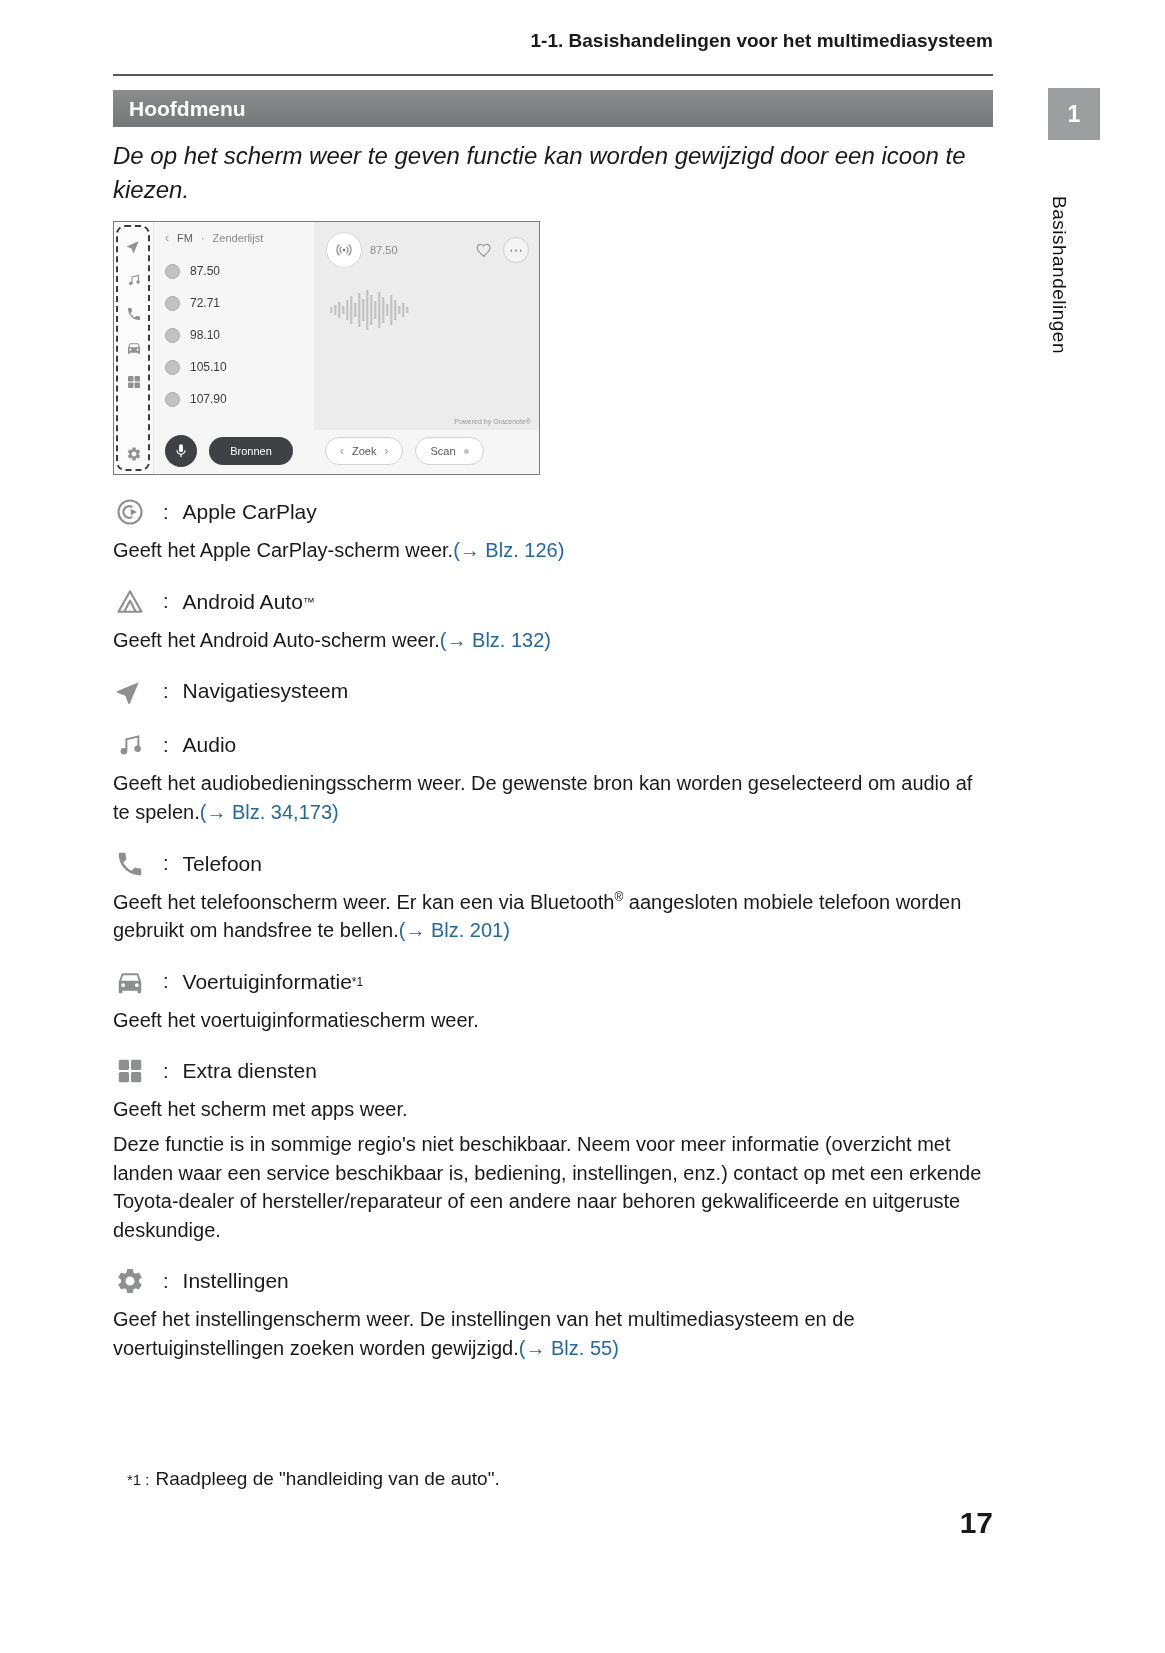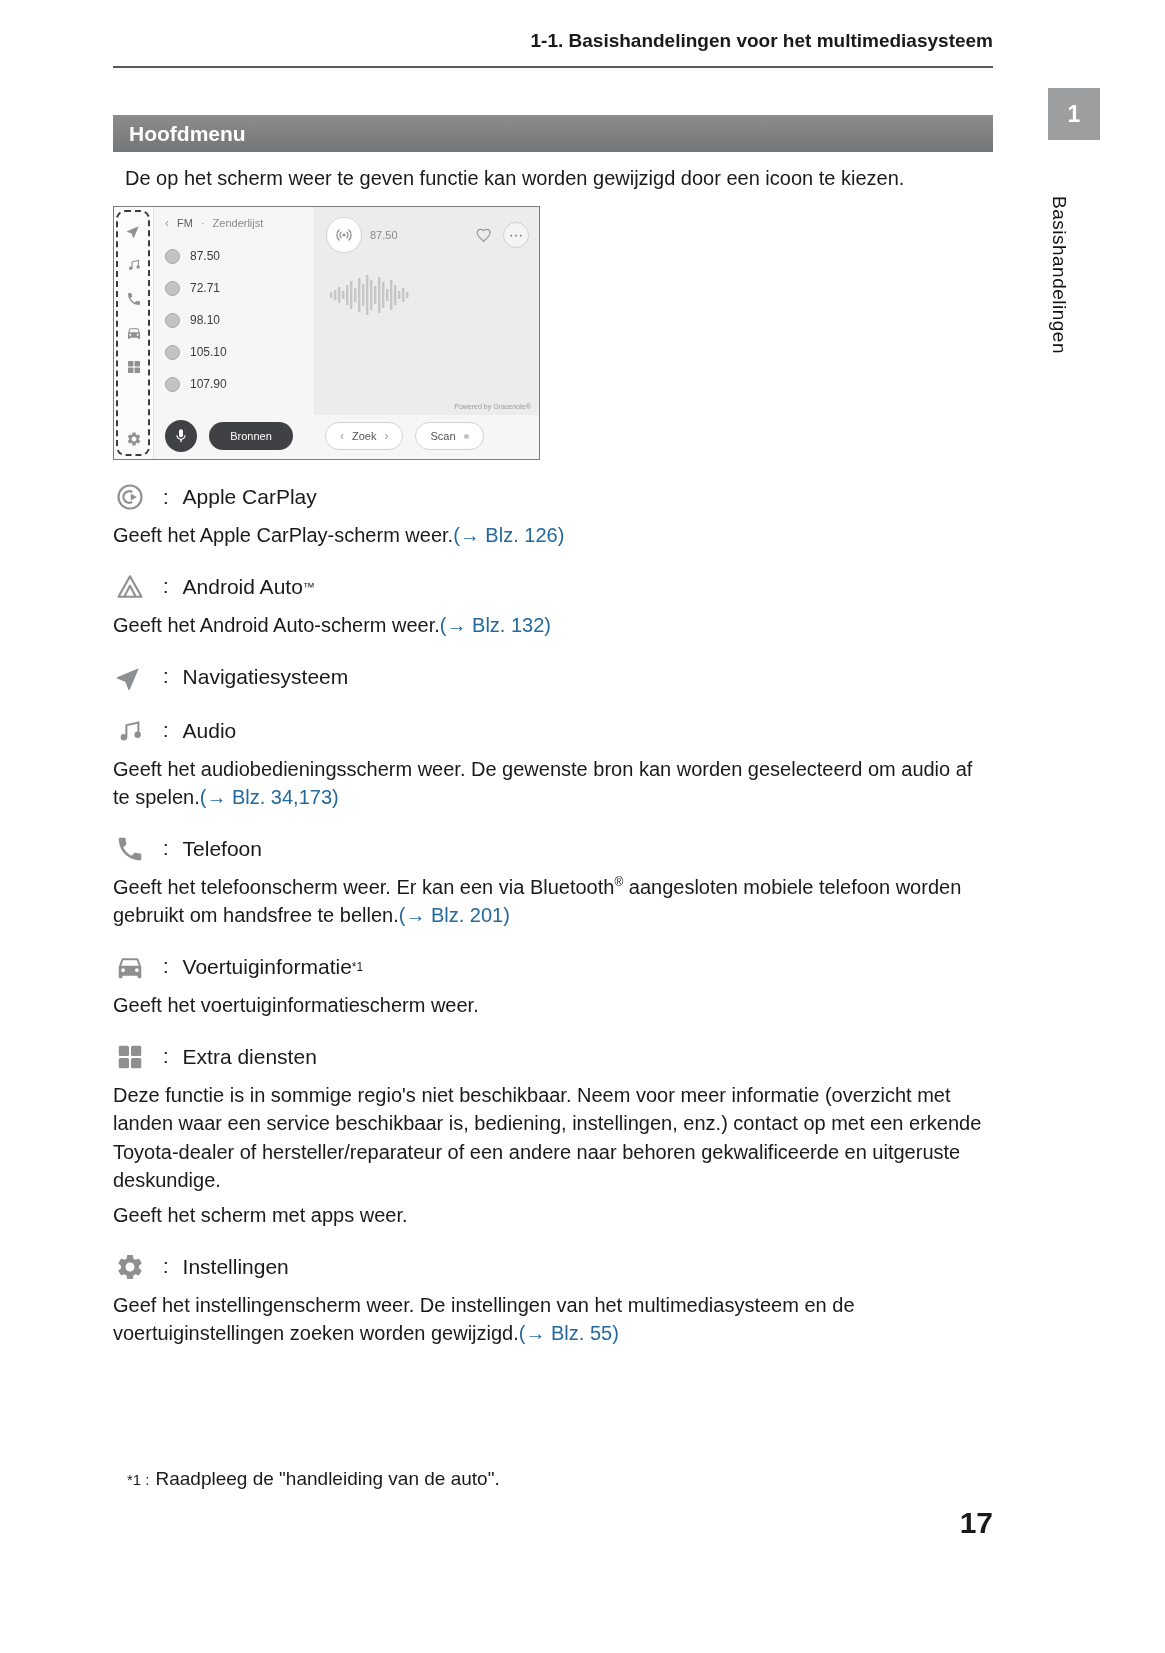--- a/index.html
+++ b/index.html
@@ -5,39 +5,39 @@
   html,body { margin:0; padding:0; background:#e8e8e8; }
   .page {
     position:relative; width:1165px; height:1653px; margin:0 auto;
     background:#ffffff; font-family:"Liberation Sans", sans-serif; color:#1a1a1a;
     overflow:hidden;
   }
   
   .breadcrumb-wrap {
     position:absolute; left:113px; top:30px; width:880px;
     text-align:right; font-weight:bold; font-size:19px;
-    padding-bottom:14px; border-bottom:2px solid #595a5c;
+    padding-bottom:22px; border-bottom:2px solid #595a5c;
   }
   .chapter-tab {
     position:absolute; left:1048px; top:88px; width:52px; height:52px;
     background:#9c9ea0; color:#fff; font-size:23px; font-weight:bold;
     display:flex; align-items:center; justify-content:center;
   }
   .side-label {
     position:absolute; left:1048px; top:196px; writing-mode:vertical-rl;
     font-size:19px; color:#111; letter-spacing:0.5px;
   }
   
-  .content { position:absolute; left:113px; top:115px; width:880px; }
+  .content { position:absolute; left:113px; top:90px; width:880px; }
   .banner {
     height:37px; line-height:37px; padding-left:16px; box-sizing:border-box;
     background:linear-gradient(180deg,#8a8c8e,#747678);
     color:#fff; font-size:21px; font-weight:bold;
   }
-  .intro { font-size:20px; line-height:1.42; margin:12px 12px 14px; }
+  .intro { font-size:24px; line-height:1.42; margin:12px 0 14px;font-style:italic; }
 
   
   .shot {
     position:relative; width:425px; height:252px; border:1px solid #7c7c7c;
     background:#f6f6f6; margin:4px 0 20px; display:flex; font-family:"Liberation Sans", sans-serif;
   }
   .shot-sidebar {
     position:relative; width:40px; background:#fbfbfb; border-right:1px solid #e2e2e2;
     display:flex; flex-direction:column; align-items:center;
     padding:16px 0 12px; box-sizing:border-box; gap:18px;
@@ -390,22 +390,22 @@
       <div class="entry-head">
         <span class="eicon">
             <svg>
               <use href="#i-apps"></use>
             </svg>
           </span>
         <span class="colon">:</span>
         <span class="elabel">Extra diensten</span>
           <sup class="lsup"></sup>
       </div>
+      <p class="edesc"><span>Geeft het scherm met apps weer.</span><sup></sup><span></span><a class="ref"></a></p>
       <p class="edesc">Deze functie is in sommige regio's niet beschikbaar. Neem voor meer informatie (overzicht met landen waar een service beschikbaar is, bediening, instellingen, enz.) contact op met een erkende Toyota-dealer of hersteller/reparateur of een andere naar behoren gekwalificeerde en uitgeruste deskundige.</p>
-      <p class="edesc"><span>Geeft het scherm met apps weer.</span><sup></sup><span></span><a class="ref"></a></p>
     </div>
 
     <div class="entry">
       <div class="entry-head">
         <span class="eicon">
             <svg>
               <use href="#i-gear"></use>
             </svg>
           </span>
         <span class="colon">:</span>

